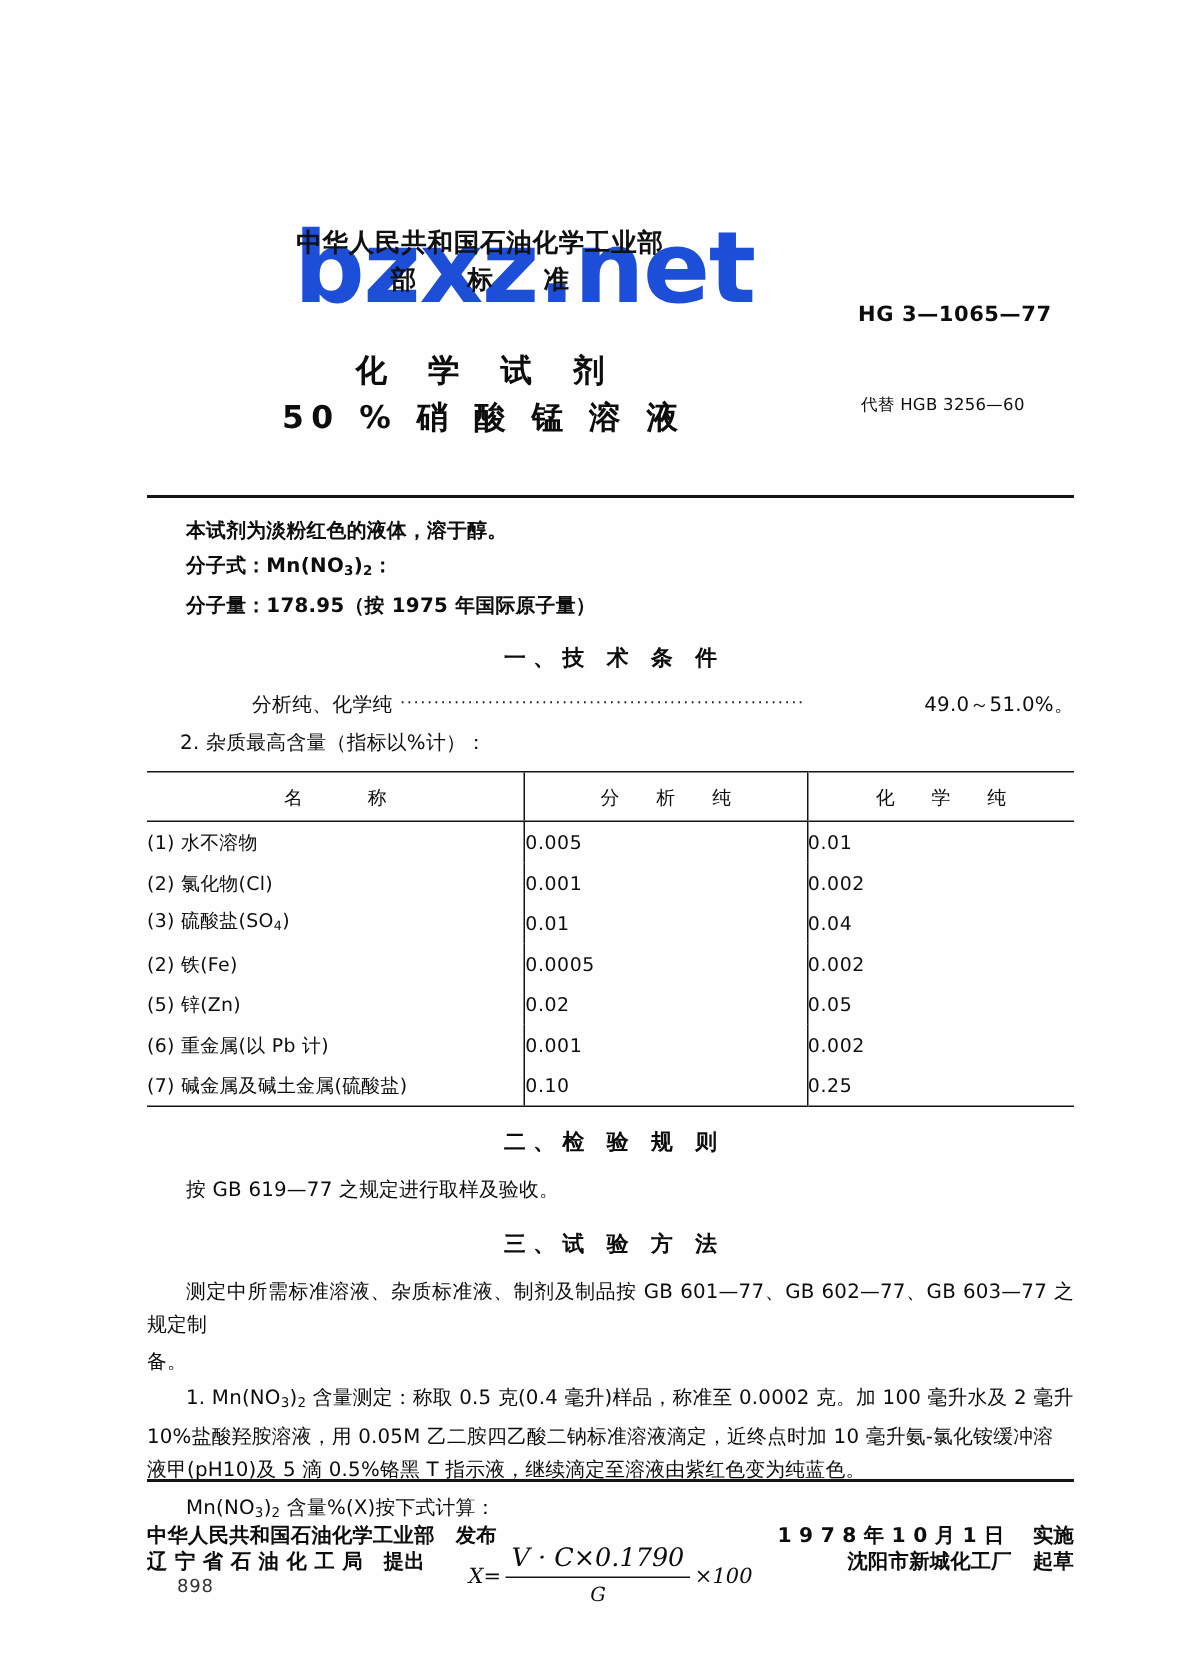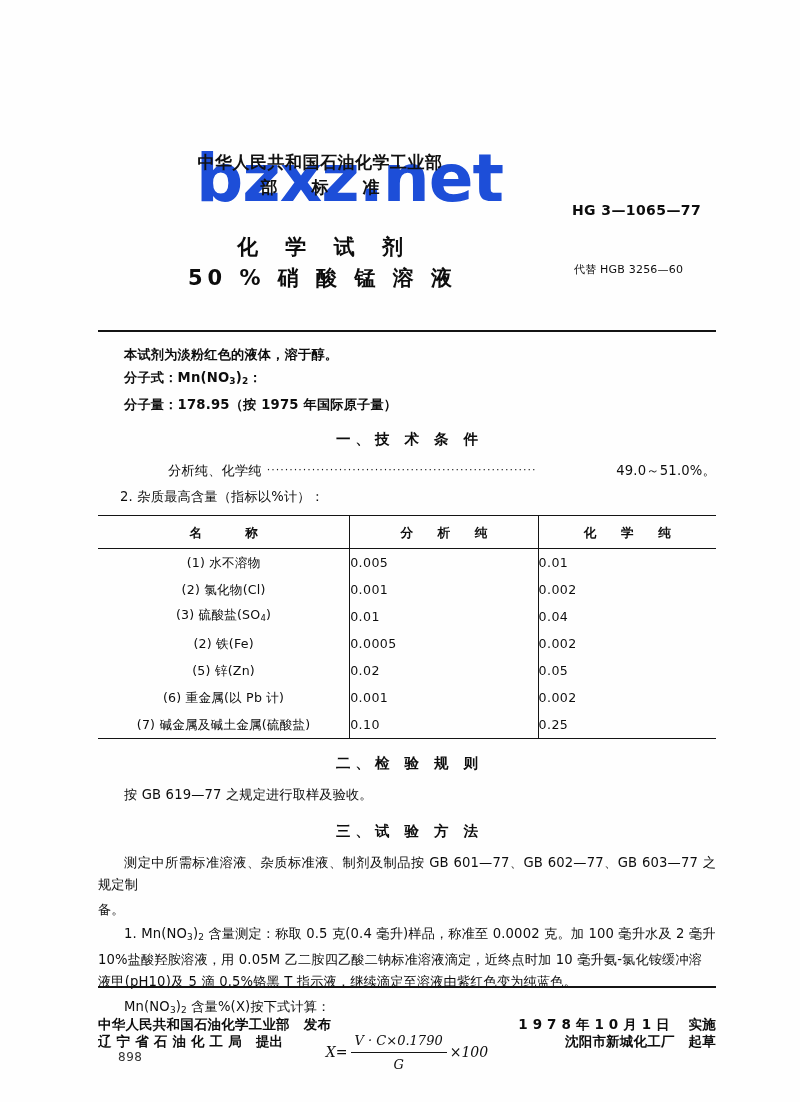--- a/index.html
+++ b/index.html
@@ -182,33 +182,33 @@
   }
   .spec-table .col-name   { width: 252px; }
   .spec-table .col-an     { width: 188px; }
   .spec-table .col-chem   { width: 178px; }
 
   .spec-table thead th {
     height: 32px;
     text-align: center;
     letter-spacing: 6px;
     text-indent: 6px;
-    font-weight: bold;
+    font-weight: normal;
     border-top: 1.6px solid #141414;
     border-bottom: 0.9px solid #141414;
   }
   .spec-table tbody td {
     height: 27px;
     vertical-align: middle;
   }
   .spec-table tbody tr:last-child td {
     border-bottom: 1.6px solid #141414;
   }
   .spec-table .vline-l { border-left: 1px solid #141414; }
-  .cell-name { padding-left: 16px; letter-spacing: 0.2px; text-align: center; }
+  .cell-name { padding-left: 16px; letter-spacing: 0.2px; }
   .cell-val  { text-align: left; letter-spacing: 0.4px; }
 
   
   .para {
     margin: 8px 0 2px 0;
     text-indent: 26px;
     letter-spacing: 0.15px;
     line-height: 22.5px;
     text-align: justify;
   }
@@ -238,21 +238,21 @@
   .frac {
     display: inline-flex;
     flex-direction: column;
     align-items: center;
     margin: 0 3px;
     vertical-align: middle;
   }
   .frac .num {
     padding: 0 4px 1px 4px;
     border-bottom: 1.1px solid #141414;
-    font-size: 13px;
+    font-size: 17px;
   }
   .frac .den {
     padding: 1px 4px 0 4px;
     font-size: 13px;
   }
 
   
   .footer {
     position: absolute;
     left: 98px;

